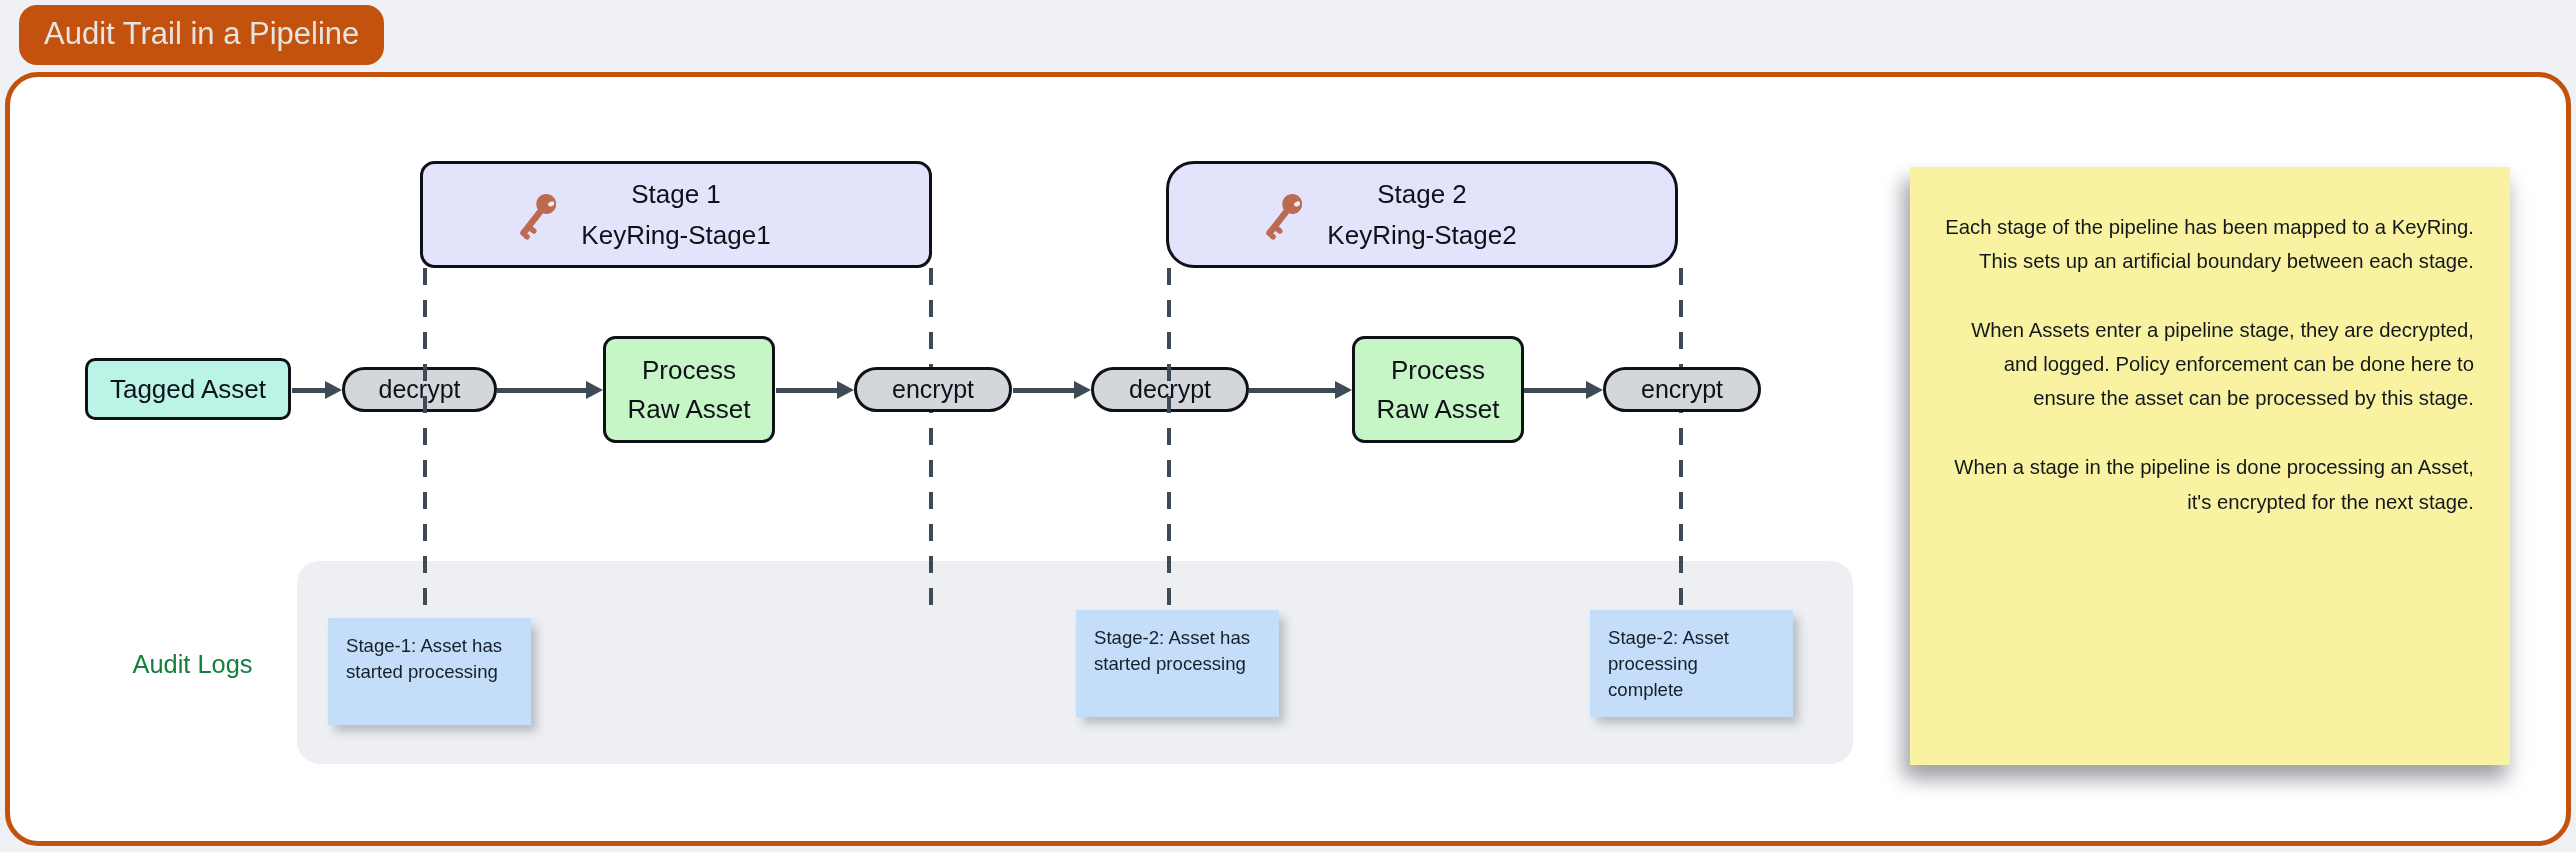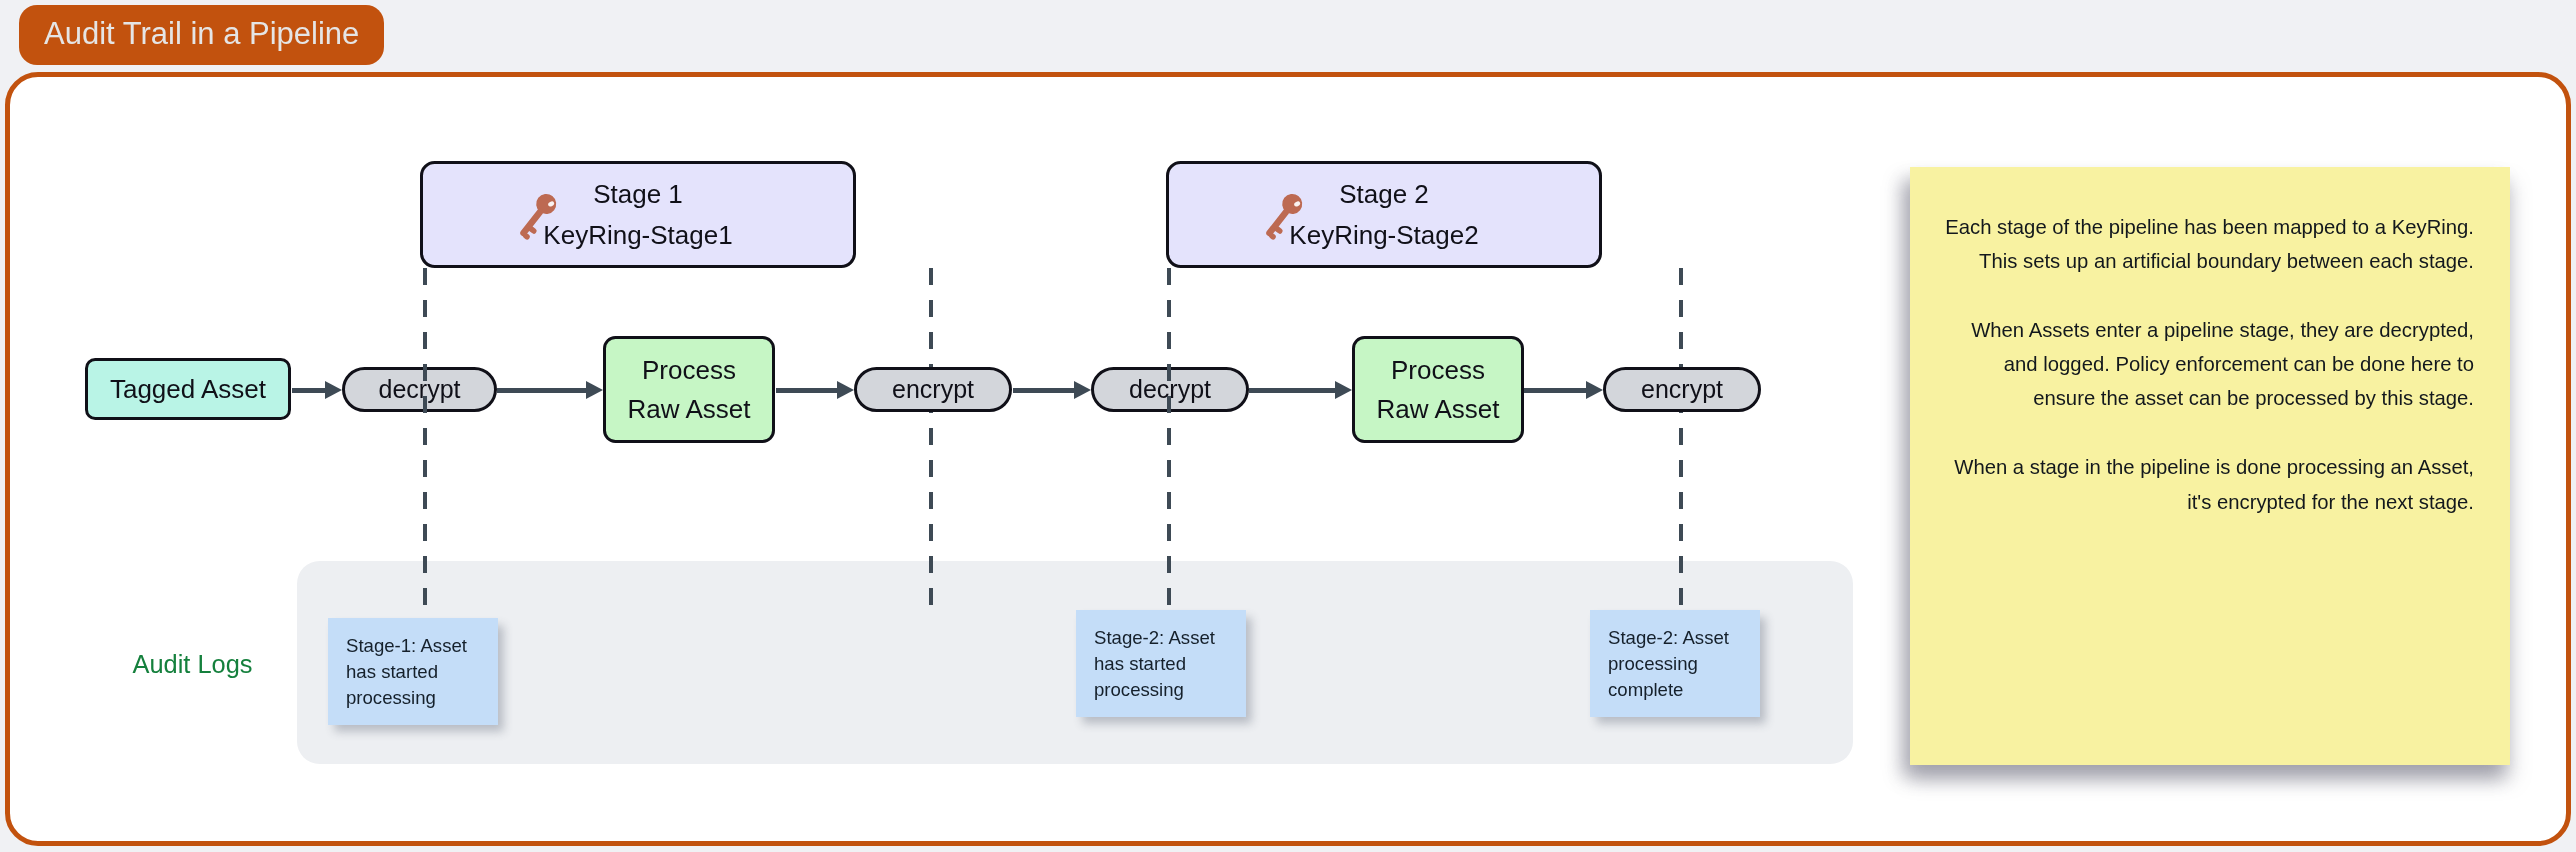--- a/index.html
+++ b/index.html
@@ -17,21 +17,21 @@
     padding:13.6px 25px 16px 25px;border-radius:18px;
     white-space:nowrap;
   }
   
   .panel{
     position:absolute;left:5.1px;top:72px;width:2556px;height:764px;
     background:#ffffff;border:5.1px solid #C2520E;border-radius:33px;
   }
   
   .stage-box{
-    position:absolute;top:161px;width:436px;height:107px;
+    position:absolute;top:161px;width:512px;height:107px;
     background:#E4E3FC;border:3.4px solid #101018;border-radius:14.7px;
     display:flex;flex-direction:column;align-items:center;justify-content:center;
     font-size:26px;line-height:1.55;color:#101018;z-index:3;box-sizing:border-box;
   }
   .stage-box .key-icon{position:absolute;left:95px;top:26px;width:36px;height:54px;transform:rotate(38deg);transform-origin:50% 50%;}
   
   .node{
     position:absolute;display:flex;align-items:center;justify-content:center;
     border:3.4px solid #101018;box-sizing:border-box;color:#101018;z-index:3;
     background:#fff;text-align:center;
@@ -57,21 +57,21 @@
   .audit-band{
     position:absolute;left:297px;top:561px;width:1556px;height:203px;
     background:#EDEFF2;border-radius:22.6px;z-index:0;
   }
   .audit-label{
     position:absolute;left:85px;top:650px;width:215px;
     font-size:25.4px;color:#15803d;text-align:center;z-index:2;
   }
   
   .audit-note{
-    position:absolute;width:170px;height:107px;box-sizing:border-box;
+    position:absolute;width:203px;height:107px;box-sizing:border-box;
     background:#C4DDF8;padding:14.7px 17px 0 18px;
     font-size:18.6px;line-height:1.42;color:#15202B;z-index:4;
     box-shadow:5.7px 6.8px 9px rgba(60,70,90,0.30);
   }
   
   .side-note{
     position:absolute;left:1910px;top:167px;width:600px;height:598px;box-sizing:border-box;
     background:#F8F2A1;padding:43px 36px 0 33px;
     font-size:20.3px;line-height:1.68;color:#13181d;z-index:2;
     box-shadow:-9px 12.4px 17px rgba(115,115,130,0.45), 0 14.7px 19px rgba(110,110,125,0.40);
@@ -93,21 +93,21 @@
       <circle cx="20" cy="12" r="11.5" fill="#BD6A52"></circle>
       <ellipse cx="24.5" cy="8.5" rx="2.6" ry="3.6" fill="#ffffff" opacity="0.92" transform="rotate(24 24.5 8.5)"></ellipse>
       <rect x="16.3" y="20" width="7.4" height="38" rx="3.6" fill="#BD6A52"></rect>
       <rect x="21" y="42" width="10" height="6.4" rx="3.2" fill="#BD6A52"></rect>
       <rect x="21" y="52" width="8" height="6.4" rx="3.2" fill="#BD6A52"></rect>
     </svg>
     <div>Stage 1</div>
     <div>KeyRing-Stage1</div>
   </div>
 
-  <div class="stage-box" style="left:1166px;">
+  <div class="stage-box" style="left:1166px;border-radius:28px;">
     <svg class="key-icon" viewBox="0 0 40 62">
       <circle cx="20" cy="12" r="11.5" fill="#BD6A52"></circle>
       <ellipse cx="24.5" cy="8.5" rx="2.6" ry="3.6" fill="#ffffff" opacity="0.92" transform="rotate(24 24.5 8.5)"></ellipse>
       <rect x="16.3" y="20" width="7.4" height="38" rx="3.6" fill="#BD6A52"></rect>
       <rect x="21" y="42" width="10" height="6.4" rx="3.2" fill="#BD6A52"></rect>
       <rect x="21" y="52" width="8" height="6.4" rx="3.2" fill="#BD6A52"></rect>
     </svg>
     <div>Stage 2</div>
     <div>KeyRing-Stage2</div>
   </div>

